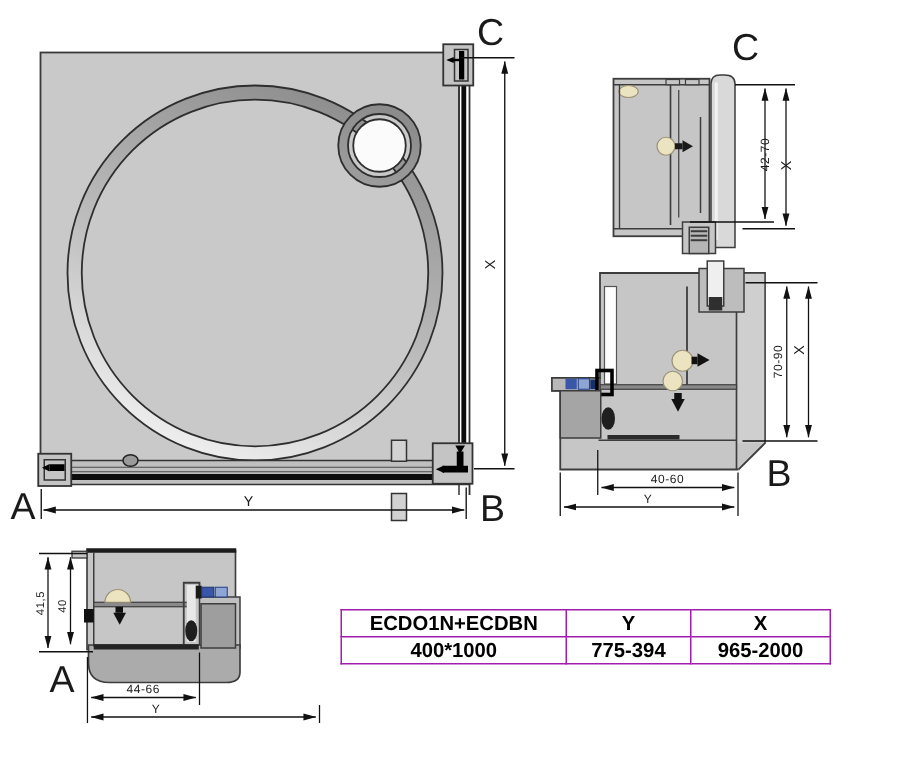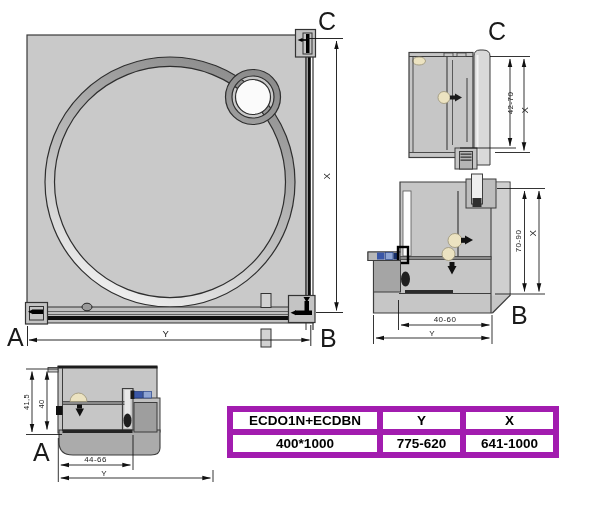--- a/index.html
+++ b/index.html
@@ -5,21 +5,21 @@
   html,body{margin:0;padding:0;background:#fff;}
   #stage{position:relative;width:608px;height:506px;background:#fff;overflow:hidden;
          font-family:"Liberation Sans",sans-serif;}
   #stage svg{position:absolute;left:0;top:0;}
   svg text{fill:#1a1a1a;font-family:"Liberation Sans",sans-serif;}
   .dimtext{font-size:8px;letter-spacing:0.4px;}
   .dimtext-lg{font-size:9.5px;letter-spacing:0.5px;}
   .cornertext{font-size:25px;font-weight:400;}
   table.spec{position:absolute;left:227px;top:406px;width:326px;border-collapse:collapse;
              table-layout:fixed;background:#fff;}
-  table.spec th,table.spec td{border:6px solid #a21caf;font-weight:bold;font-size:13.5px;
+  table.spec th,table.spec td{border:1px solid #a21caf;font-weight:bold;font-size:13.5px;
              text-align:center;padding:0;height:17px;line-height:17px;color:#000;
              font-family:"Liberation Sans",sans-serif;white-space:nowrap;overflow:hidden;}
 </style>
 </head>
 <body>
 
 <div id="stage">
 
 <svg width="608" height="506" viewBox="0 0 608 506">
   <defs>
@@ -245,19 +245,19 @@
   <thead>
     <tr>
       <th>ECDO1N+ECDBN</th>
       <th>Y</th>
       <th>X</th>
     </tr>
   </thead>
   <tbody>
     <tr>
       <td>400*1000</td>
-      <td>775-620</td>
-      <td>641-1000</td>
+      <td>775-394</td>
+      <td>965-2000</td>
     </tr>
   </tbody>
 </table>
 
 </div>
 
 </body></html>

